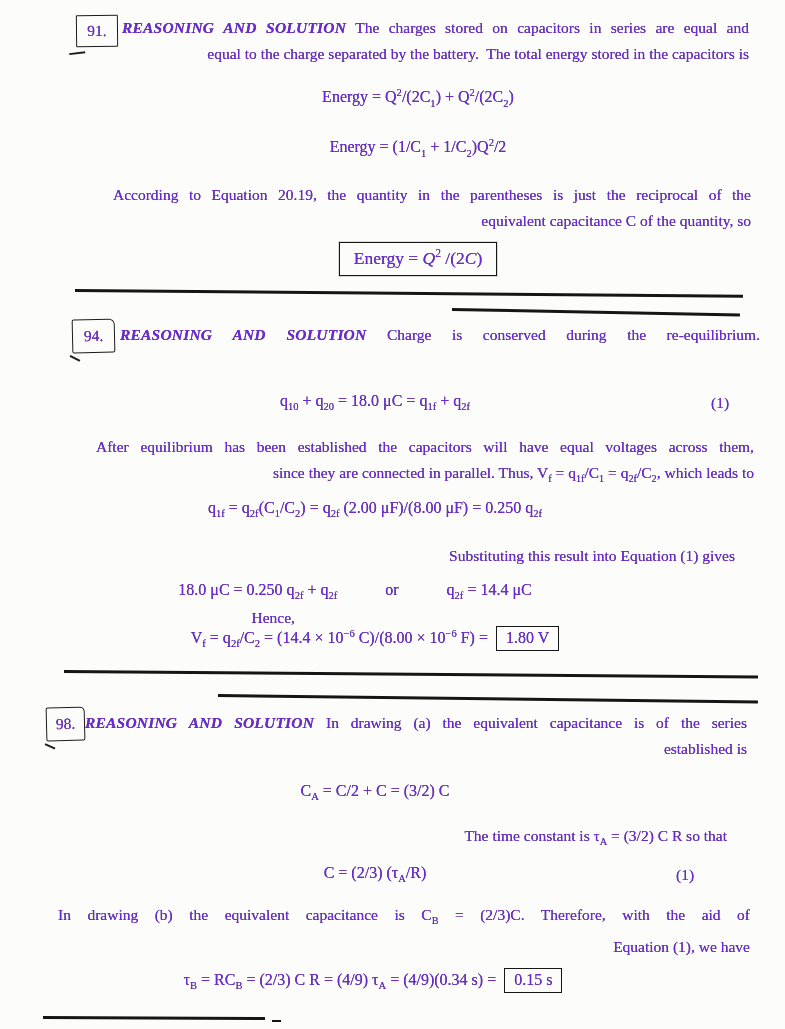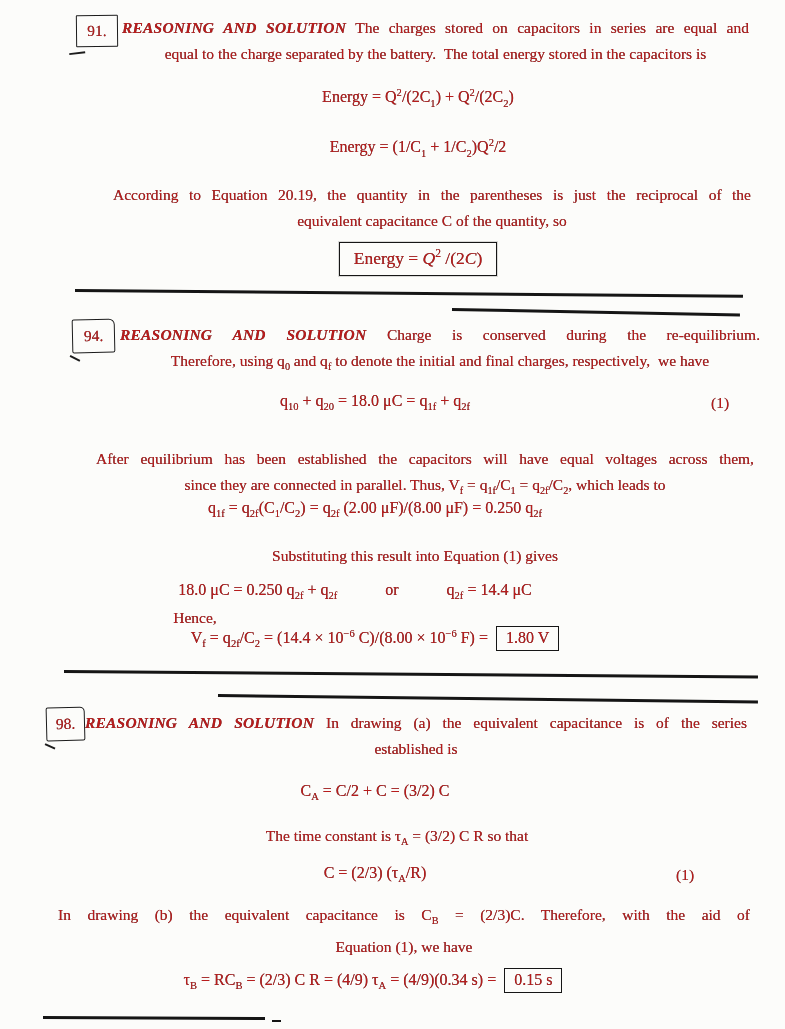--- a/index.html
+++ b/index.html
@@ -3,26 +3,26 @@
 <meta charset="utf-8">
 <title>Scanned Solutions Page</title>
 <style>
   html,body{margin:0;padding:0;background:#e8e8e6;}
   .page{
     position:relative;
     width:785px;height:1029px;
     background:#fcfcfa;
     overflow:hidden;
     font-family:"Liberation Serif","DejaVu Serif",serif;
-    color:#b91c1c;
+    color:#6d28d9;
     text-shadow:0 0 0.5px rgba(20,20,20,0.75);
   }
   .para{position:absolute;font-size:15.5px;line-height:26px;}
   .jline{text-align:justify;text-align-last:justify;text-justify:inter-word;}
-  .nline{white-space:nowrap;text-align:center;}
+  .nline{white-space:nowrap;text-align:right;}
   .rs{font-weight:bold;font-style:italic;letter-spacing:0.2px;}
   .eq{position:absolute;font-size:16px;text-align:center;white-space:nowrap;}
   .eqnum{position:absolute;font-size:15.5px;white-space:nowrap;}
   sub{font-size:0.66em;}
   sup{font-size:0.66em;}
   .ansbox{
     display:inline-block;border:1.8px solid #161616;
     padding:2px 9px 3px 9px;margin-left:4px;
   }
   .bigansbox{
@@ -82,27 +82,26 @@
   <section>
     <div class="numbox nb94" style="left:72px;top:319px;width:41px;height:32px;">
       <span>94.</span>
     </div>
 
     <div class="para" style="left:120px;top:322px;width:640px;">
       <div class="jline">
         <span class="rs">REASONING AND SOLUTION</span>
         <span>Charge is conserved during the re-equilibrium.</span>
       </div>
-      <div class="nline">Therefore, using q<sub>0</sub> and q<sub>f</sub> to denote the initial and final charges, respectively,&nbsp; we have</div>
     </div>
 
     <div class="eq" style="left:60px;top:392px;width:630px;">q<sub>10</sub> + q<sub>20</sub> = 18.0 μC = q<sub>1f</sub> + q<sub>2f</sub></div>
     <div class="eqnum" style="left:711px;top:394px;">(1)</div>
 
-    <div class="para" style="left:96px;top:434px;width:658px;margin-top:12px;">
+    <div class="para" style="left:96px;top:434px;width:658px;">
       <div class="jline">After equilibrium has been established the capacitors will have equal voltages across them,</div>
       <div class="nline">since they are connected in parallel. Thus, V<sub>f</sub> = q<sub>1f</sub>/C<sub>1</sub> = q<sub>2f</sub>/C<sub>2</sub>, which leads to</div>
     </div>
 
     <div class="eq" style="left:60px;top:499px;width:630px;">q<sub>1f</sub> = q<sub>2f</sub>(C<sub>1</sub>/C<sub>2</sub>) = q<sub>2f</sub> (2.00 μF)/(8.00 μF) = 0.250 q<sub>2f</sub></div>
 
     <div class="para" style="left:95px;top:543px;width:640px;">
       <div class="nline">Substituting this result into Equation (1) gives</div>
     </div>
 

